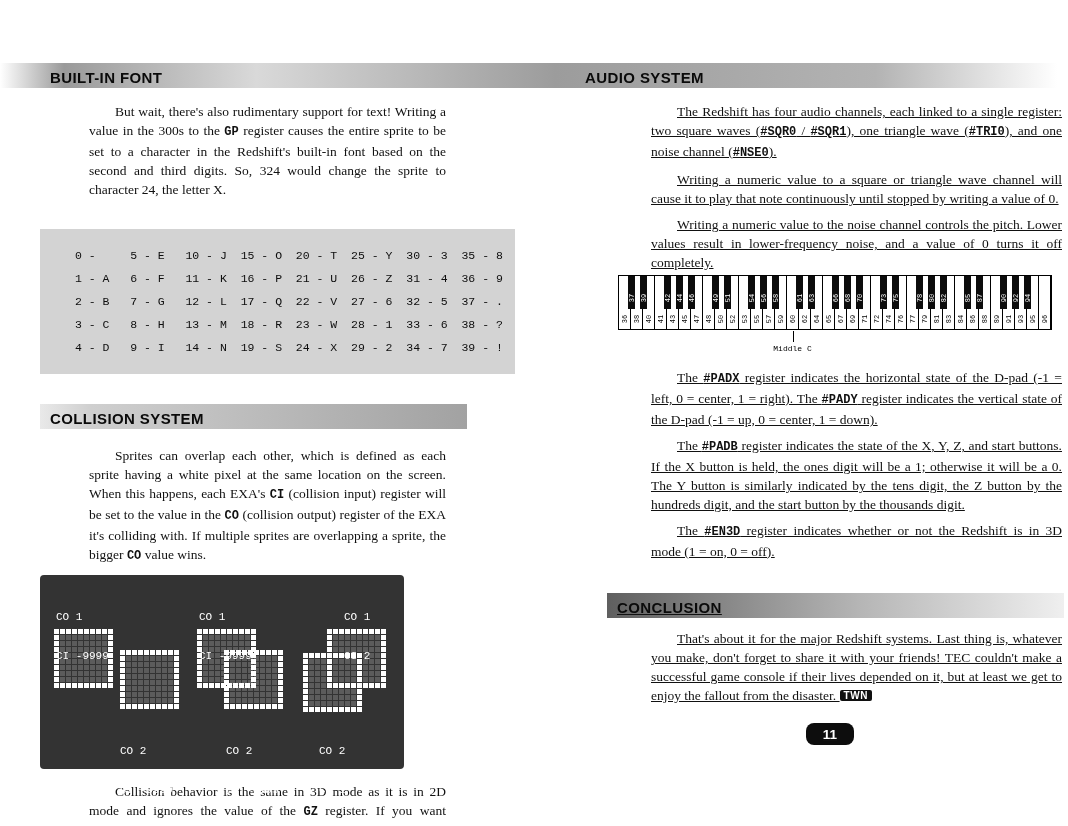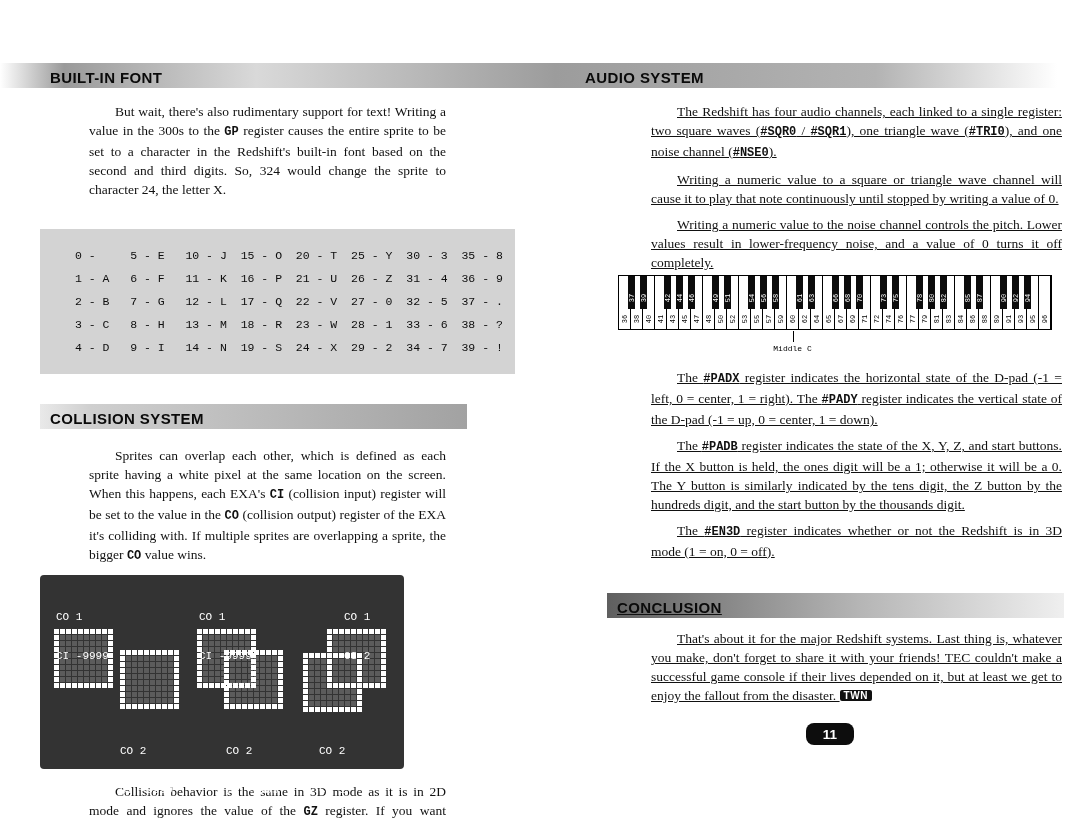--- a/index.html
+++ b/index.html
@@ -94,21 +94,21 @@
     <span class="hdr-text hdr-right">AUDIO SYSTEM</span>
   </div>
 
   <div class="col col-left">
 
     <p class="tx mt14">But wait, there's also rudimentary support for text! Writing a value in the 300s to the <code class="reg">GP</code> register causes the entire sprite to be set to a character in the Redshift's built-in font based on the second and third digits. So, 324 would change the sprite to character 24, the letter X.</p>
 
     <div class="font-table">
       <div class="ft-row">0 -     5 - E   10 - J  15 - O  20 - T  25 - Y  30 - 3  35 - 8</div>
       <div class="ft-row">1 - A   6 - F   11 - K  16 - P  21 - U  26 - Z  31 - 4  36 - 9</div>
-      <div class="ft-row">2 - B   7 - G   12 - L  17 - Q  22 - V  27 - 0  32 - 5  37 - .</div>
+      <div class="ft-row">2 - B   7 - G   12 - L  17 - Q  22 - V  27 - 6  32 - 5  37 - .</div>
       <div class="ft-row">3 - C   8 - H   13 - M  18 - R  23 - W  28 - 1  33 - 6  38 - ?</div>
       <div class="ft-row">4 - D   9 - I   14 - N  19 - S  24 - X  29 - 2  34 - 7  39 - !</div>
     </div>
 
     <div class="bar bar-collision mt30" style="width:427px;">
       <span class="hdr-text hdr-inbar">COLLISION SYSTEM</span>
     </div>
 
     <p class="tx mt17">Sprites can overlap each other, which is defined as each sprite having a white pixel at the same location on the screen. When this happens, each EXA's <code class="reg">CI</code> (collision input) register will be set to the value in the <code class="reg">CO</code> (collision output) register of the EXA it's colliding with. If multiple sprites are overlapping a sprite, the bigger <code class="reg">CO</code> value wins.</p>
 

